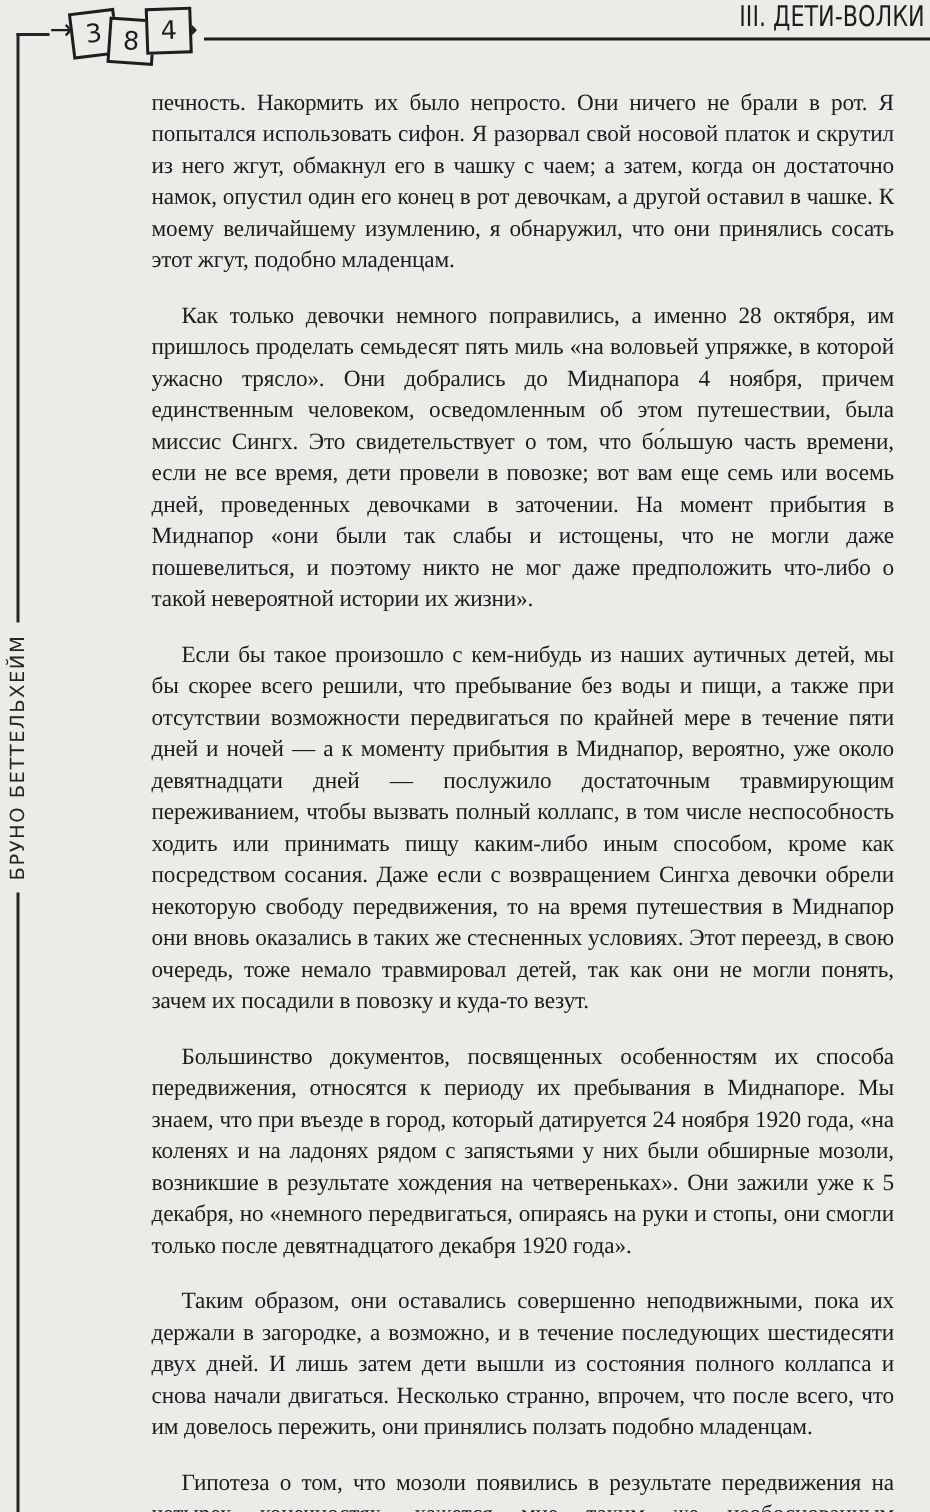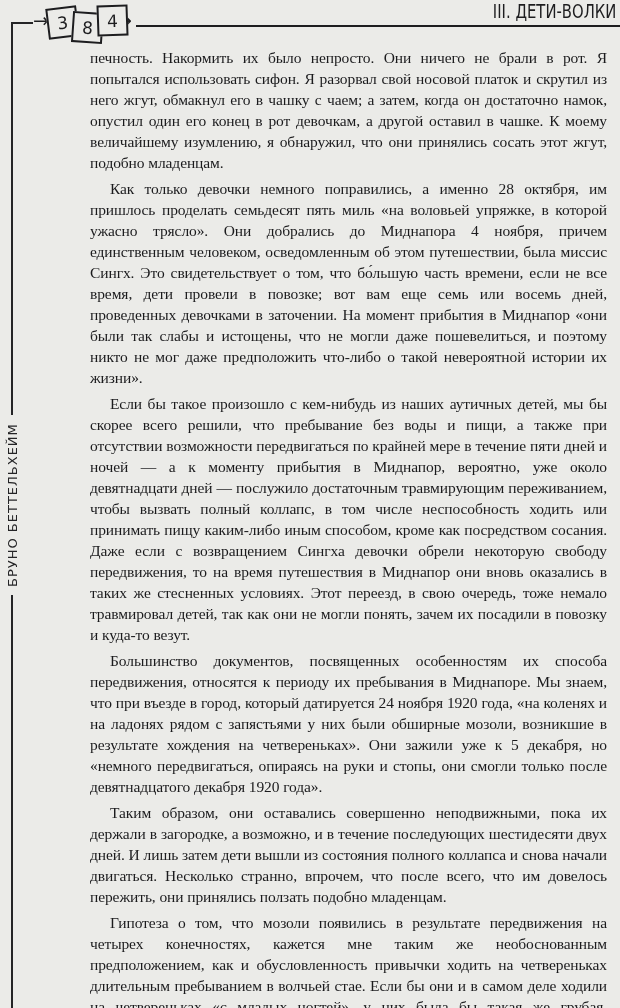--- a/index.html
+++ b/index.html
@@ -80,21 +80,21 @@
   
   .text {
     position: absolute; left: 85px; top: 42px;
     width: 527px;
     text-align: justify;
     font-size: 15.5px;
     line-height: 21px;
     letter-spacing: -0.1px;
     color: #1b1b1d;
   }
-  .text p { margin: 5px; text-indent: 20px; }
+  .text p { margin: 16px; text-indent: 20px; }
   .text p.no-indent { text-indent: 0; }
 </style>
 </head>
 <body>
 
 <div class="page">
 
   <div class="vline"></div>
   <div class="hnub"></div>
 

